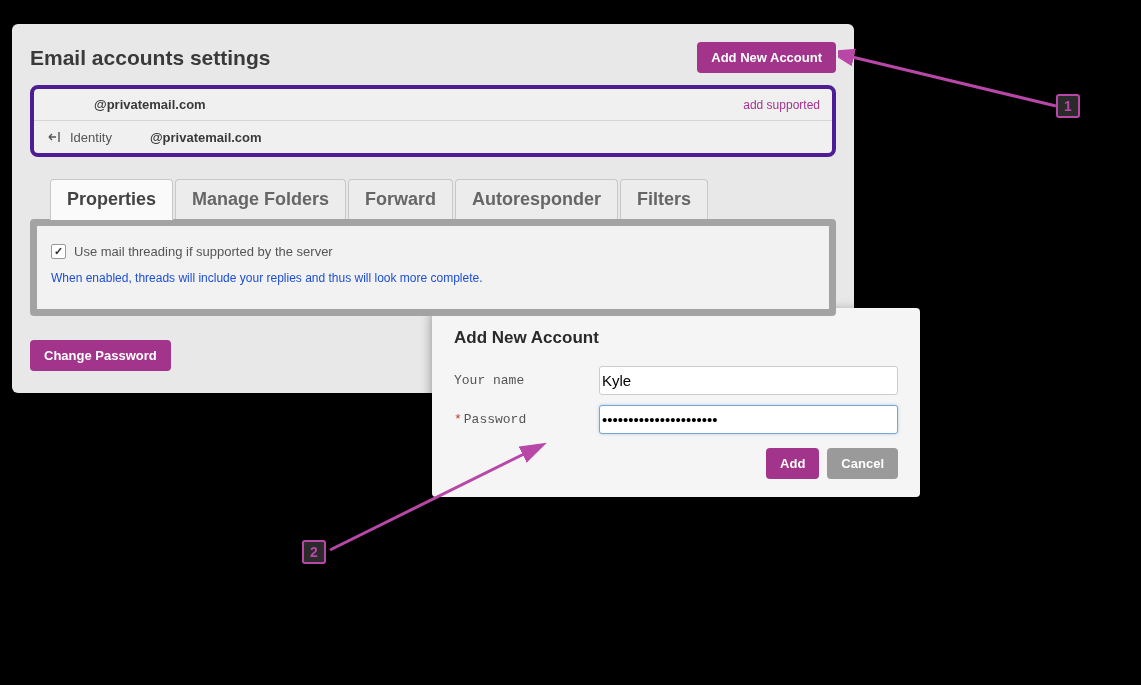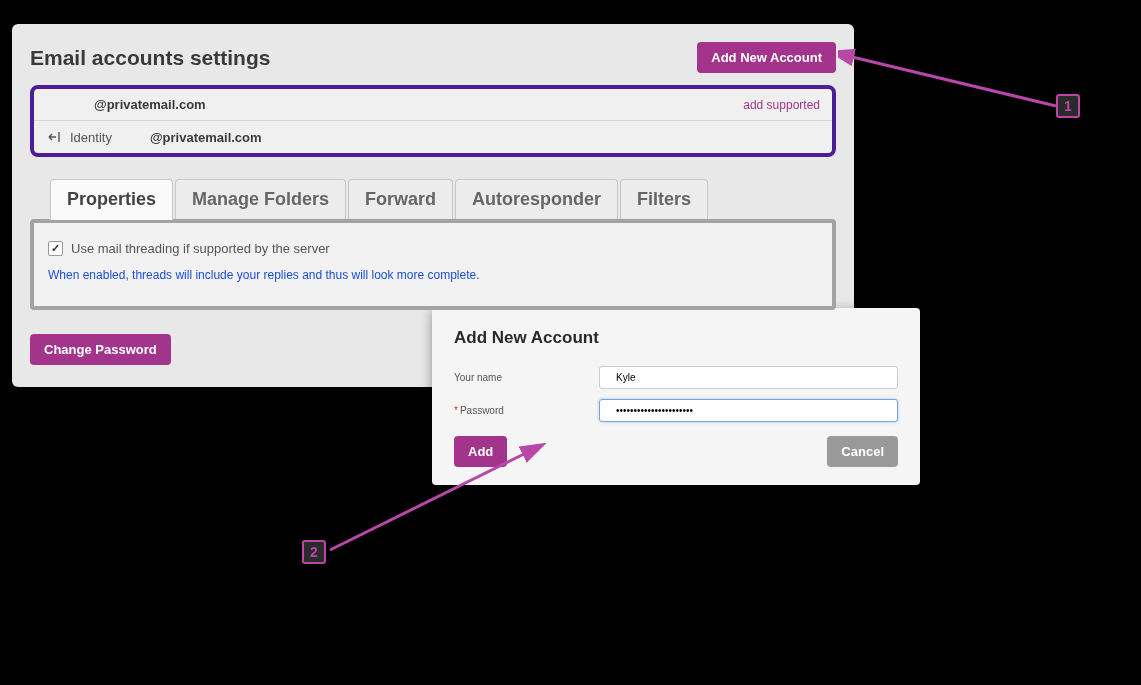--- a/index.html
+++ b/index.html
@@ -110,21 +110,21 @@
       cursor: pointer;
     }
     .tab.active {
       background: #fafafa;
       color: #444;
       border-bottom: 1px solid #fafafa;
       position: relative;
       z-index: 2;
     }
     .tab-content {
-      border: 4px solid #a3a3a3;
+      border: 7px solid #a3a3a3;
       border-radius: 4px;
       background: #f2f2f2;
       padding: 18px 14px 24px 14px;
       margin-top: -1px;
       position: relative;
       z-index: 1;
     }
     .checkbox-row {
       display: flex;
       align-items: center;
@@ -174,42 +174,43 @@
       margin-bottom: 18px;
     }
     .form-row {
       display: flex;
       align-items: center;
       margin-bottom: 10px;
     }
     .form-label {
       width: 145px;
       color: #555;
-      font-size: 10px;
+      font-size: 13px;
+      font-family: Liberation Mono, monospace;
     }
     .form-label .req {
       color: #c0392b;
       margin-right: 2px;
     }
     .form-input {
       flex: 1;
-      padding: 5px 16px;
+      padding: 5px 2px;
       border: 1px solid #ccc;
       border-radius: 3px;
-      font-size: 10px;
+      font-size: 15px;
       background: #fff;
     }
     .form-input.focus {
       border-color: #7aa6d6;
       box-shadow: 0 0 3px rgba(100,150,220,0.5);
     }
     .modal-actions {
       display: flex;
-      justify-content: space-between;
-      gap: 0;
+      justify-content: flex-end;
+      gap: 8px;
       margin-top: 14px;
     }
     .annotation-box {
       position: absolute;
       width: 24px;
       height: 24px;
       background: #2a2a2a;
       border: 2px solid #b847a8;
       border-radius: 3px;
       color: #b847a8;

